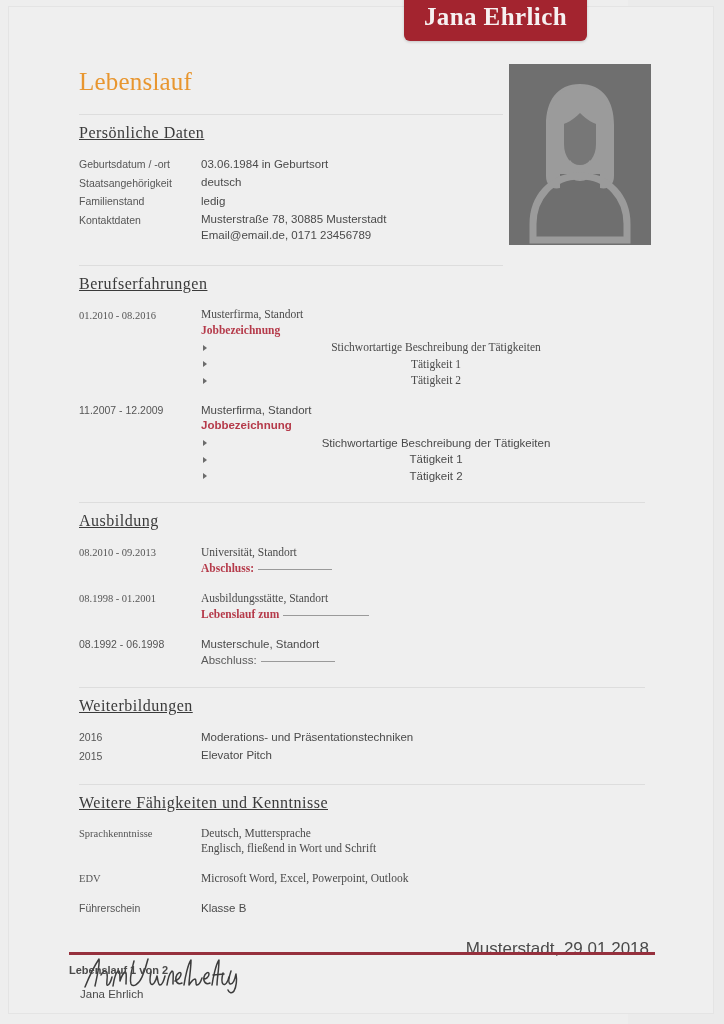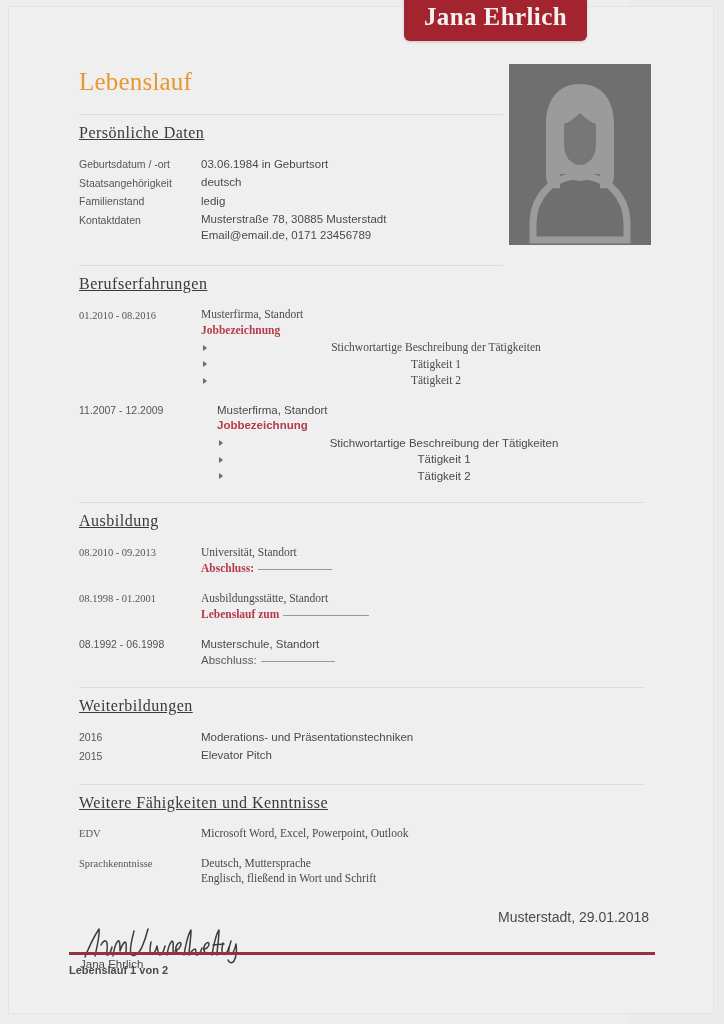--- a/index.html
+++ b/index.html
@@ -189,21 +189,21 @@
   
   .sign-area {
     position: relative;
     margin-top: 22px;
     height: 66px;
   }
   .place-date {
     position: absolute;
     right: 0;
     top: 0;
-    font-size: 14px;
+    font-size: 17px;
     color: #4a4a4a;
   }
   .signature-svg {
     position: absolute;
     left: 0;
     top: 16px;
   }
   .sign-name {
     position: absolute;
     left: 1px;
@@ -296,21 +296,21 @@
           <span class="line">Musterfirma, Standort</span>
           <span class="job-title">Jobbezeichnung</span>
           <ul class="bullets">
             <li><span class="tri"></span><span>Stichwortartige Beschreibung der Tätigkeiten</span></li>
             <li><span class="tri"></span><span>Tätigkeit 1</span></li>
             <li><span class="tri"></span><span>Tätigkeit 2</span></li>
           </ul>
         </div>
       </div>
 
-      <div class="row" style="margin-bottom:18px;gap:16px;">
+      <div class="row" style="margin-bottom:18px;">
         <div class="col-left">11.2007 - 12.2009</div>
         <div class="col-right">
           <span class="line">Musterfirma, Standort</span>
           <span class="job-title">Jobbezeichnung</span>
           <ul class="bullets">
             <li><span class="tri"></span><span>Stichwortartige Beschreibung der Tätigkeiten</span></li>
             <li><span class="tri"></span><span>Tätigkeit 1</span></li>
             <li><span class="tri"></span><span>Tätigkeit 2</span></li>
           </ul>
         </div>
@@ -365,29 +365,33 @@
           <div class="col-right">Elevator Pitch</div>
         </div>
       </div>
     </div>
 
     <div class="section">
       <div class="section-rule rule-long"></div>
       <h2 class="section-title">Weitere Fähigkeiten und Kenntnisse</h2>
 
       <div class="row row-gap">
+        <div class="col-left">Sprachkenntnisse</div>
+        <div class="col-right">
+          <span class="line">Deutsch, Muttersprache</span>
+          <span class="line">Englisch, fließend in Wort und Schrift</span>
+        </div>
+      </div>
+      <div class="row row-gap">
         <div class="col-left">EDV</div>
         <div class="col-right">Microsoft Word, Excel, Powerpoint, Outlook</div>
       </div>
-      <div class="row row-gap">
-        <div class="col-left">Sprachkenntnisse</div>
-        <div class="col-right">
-          <span class="line">Deutsch, Muttersprache</span>
-          <span class="line">Englisch, fließend in Wort und Schrift</span>
-        </div>
+      <div class="row">
+        <div class="col-left">Führerschein</div>
+        <div class="col-right">Klasse B</div>
       </div>
     </div>
 
     <div class="sign-area">
       <div class="place-date">Musterstadt, 29.01.2018</div>
       <svg class="signature-svg" width="190" height="40" viewBox="0 0 190 40">
         <g fill="none" stroke="#3c3c3c" stroke-width="1.5" stroke-linecap="round" stroke-linejoin="round">
           <path d="M6 32 C 10 22 16 10 20 4 C 21 9 18 22 16 31"></path>
           <path d="M22 20 C 24 16 27 14 28 18 C 29 23 27 29 28 30 C 30 31 32 26 33 22"></path>
           <path d="M34 31 C 35 24 37 18 39 16 C 41 15 41 21 41 26 C 42 23 44 18 46 17 C 48 17 47 24 47 29"></path>

